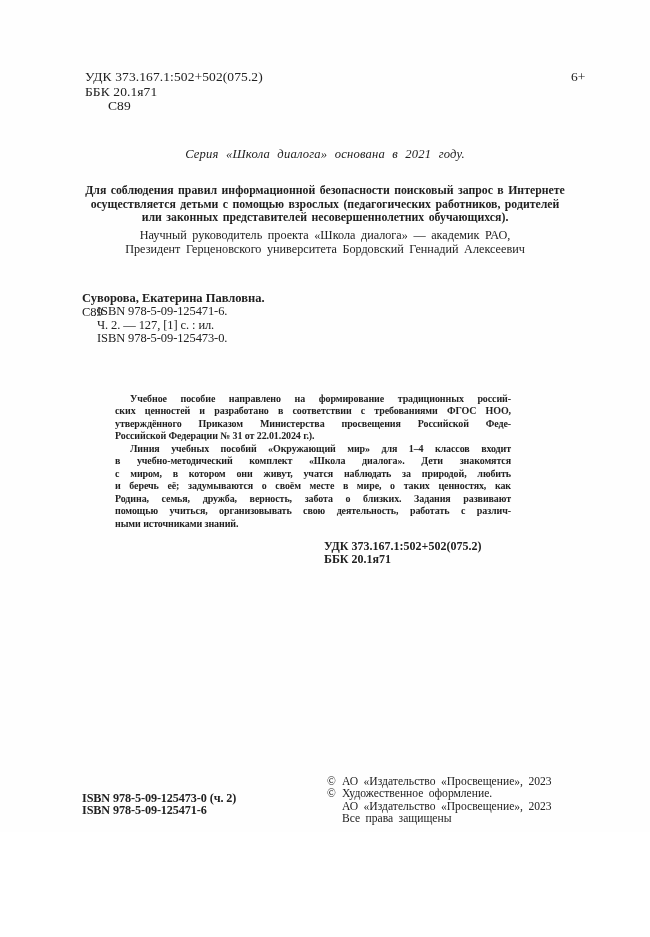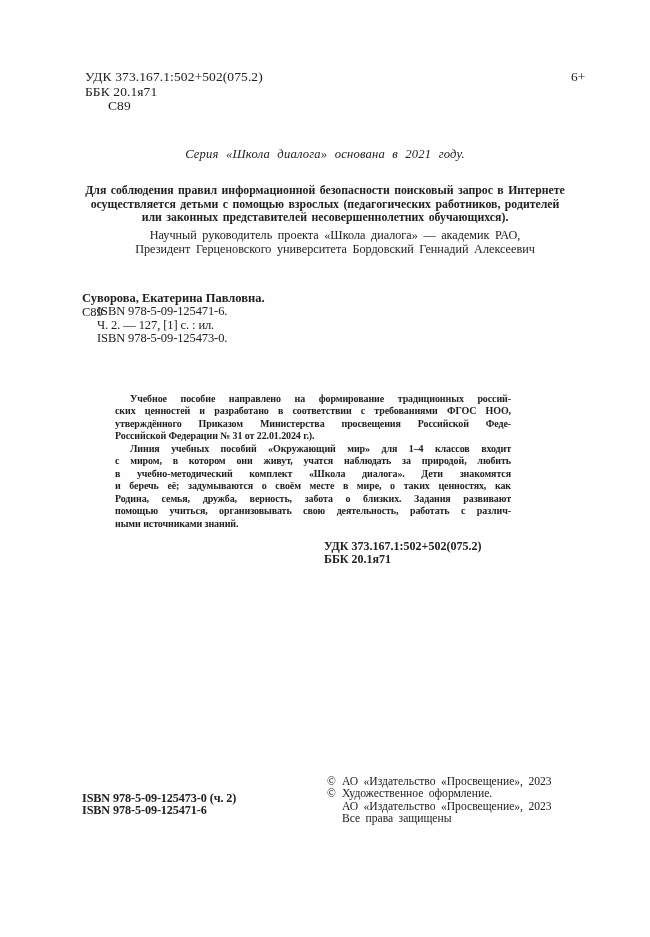--- a/index.html
+++ b/index.html
@@ -33,21 +33,21 @@
   }
   
   .infosec {
     position: absolute; top: 177px; left: 85px; width: 480px;
     text-align: center; font-weight: bold;
     font-size: 11.8px; line-height: 13.5px; word-spacing: 1.5px; margin-top: 7px;
   }
   .infosec div { white-space: nowrap; }
   
   .supervisor {
-    position: absolute; top: 228px; left: 95px; width: 480px;
+    position: absolute; top: 228px; left: 85px; width: 480px;
     text-align: center;
     font-size: 12.2px; line-height: 14px; word-spacing: 2.5px;
   }
   .supervisor div { white-space: nowrap; }
   
   .biblio {
     position: absolute; top: 292px; left: 82px; width: 400px;
     font-size: 12.5px; line-height: 13.4px; letter-spacing: -0.1px;
   }
   .bib-code { position: absolute; left: 0; top: 14px; }
@@ -115,22 +115,22 @@
 
   <div class="annotation">
     <div class="ann-para indent-first">
         <div class="jline">Учебное пособие направлено на формирование традиционных россий-</div>
         <div class="jline">ских ценностей и разработано в соответствии с требованиями ФГОС НОО,</div>
         <div class="jline">утверждённого Приказом Министерства просвещения Российской Феде-</div>
         <div>Российской Федерации № 31 от 22.01.2024 г.).</div>
       </div>
     <div class="ann-para indent-first">
         <div class="jline">Линия учебных пособий «Окружающий мир» для 1–4 классов входит</div>
+        <div class="jline">в учебно-методический комплект «Школа диалога». Дети знакомятся</div>
         <div class="jline">с миром, в котором они живут, учатся наблюдать за природой, любить</div>
-        <div class="jline">в учебно-методический комплект «Школа диалога». Дети знакомятся</div>
         <div class="jline">и беречь её; задумываются о своём месте в мире, о таких ценностях, как</div>
         <div class="jline">Родина, семья, дружба, верность, забота о близких. Задания развивают</div>
         <div class="jline">помощью учиться, организовывать свою деятельность, работать с различ-</div>
         <div>ными источниками знаний.</div>
       </div>
   </div>
   <div class="ann-udk">
     <div>УДК  373.167.1:502+502(075.2)</div>
     <div>ББК 20.1я71</div>
   </div>

